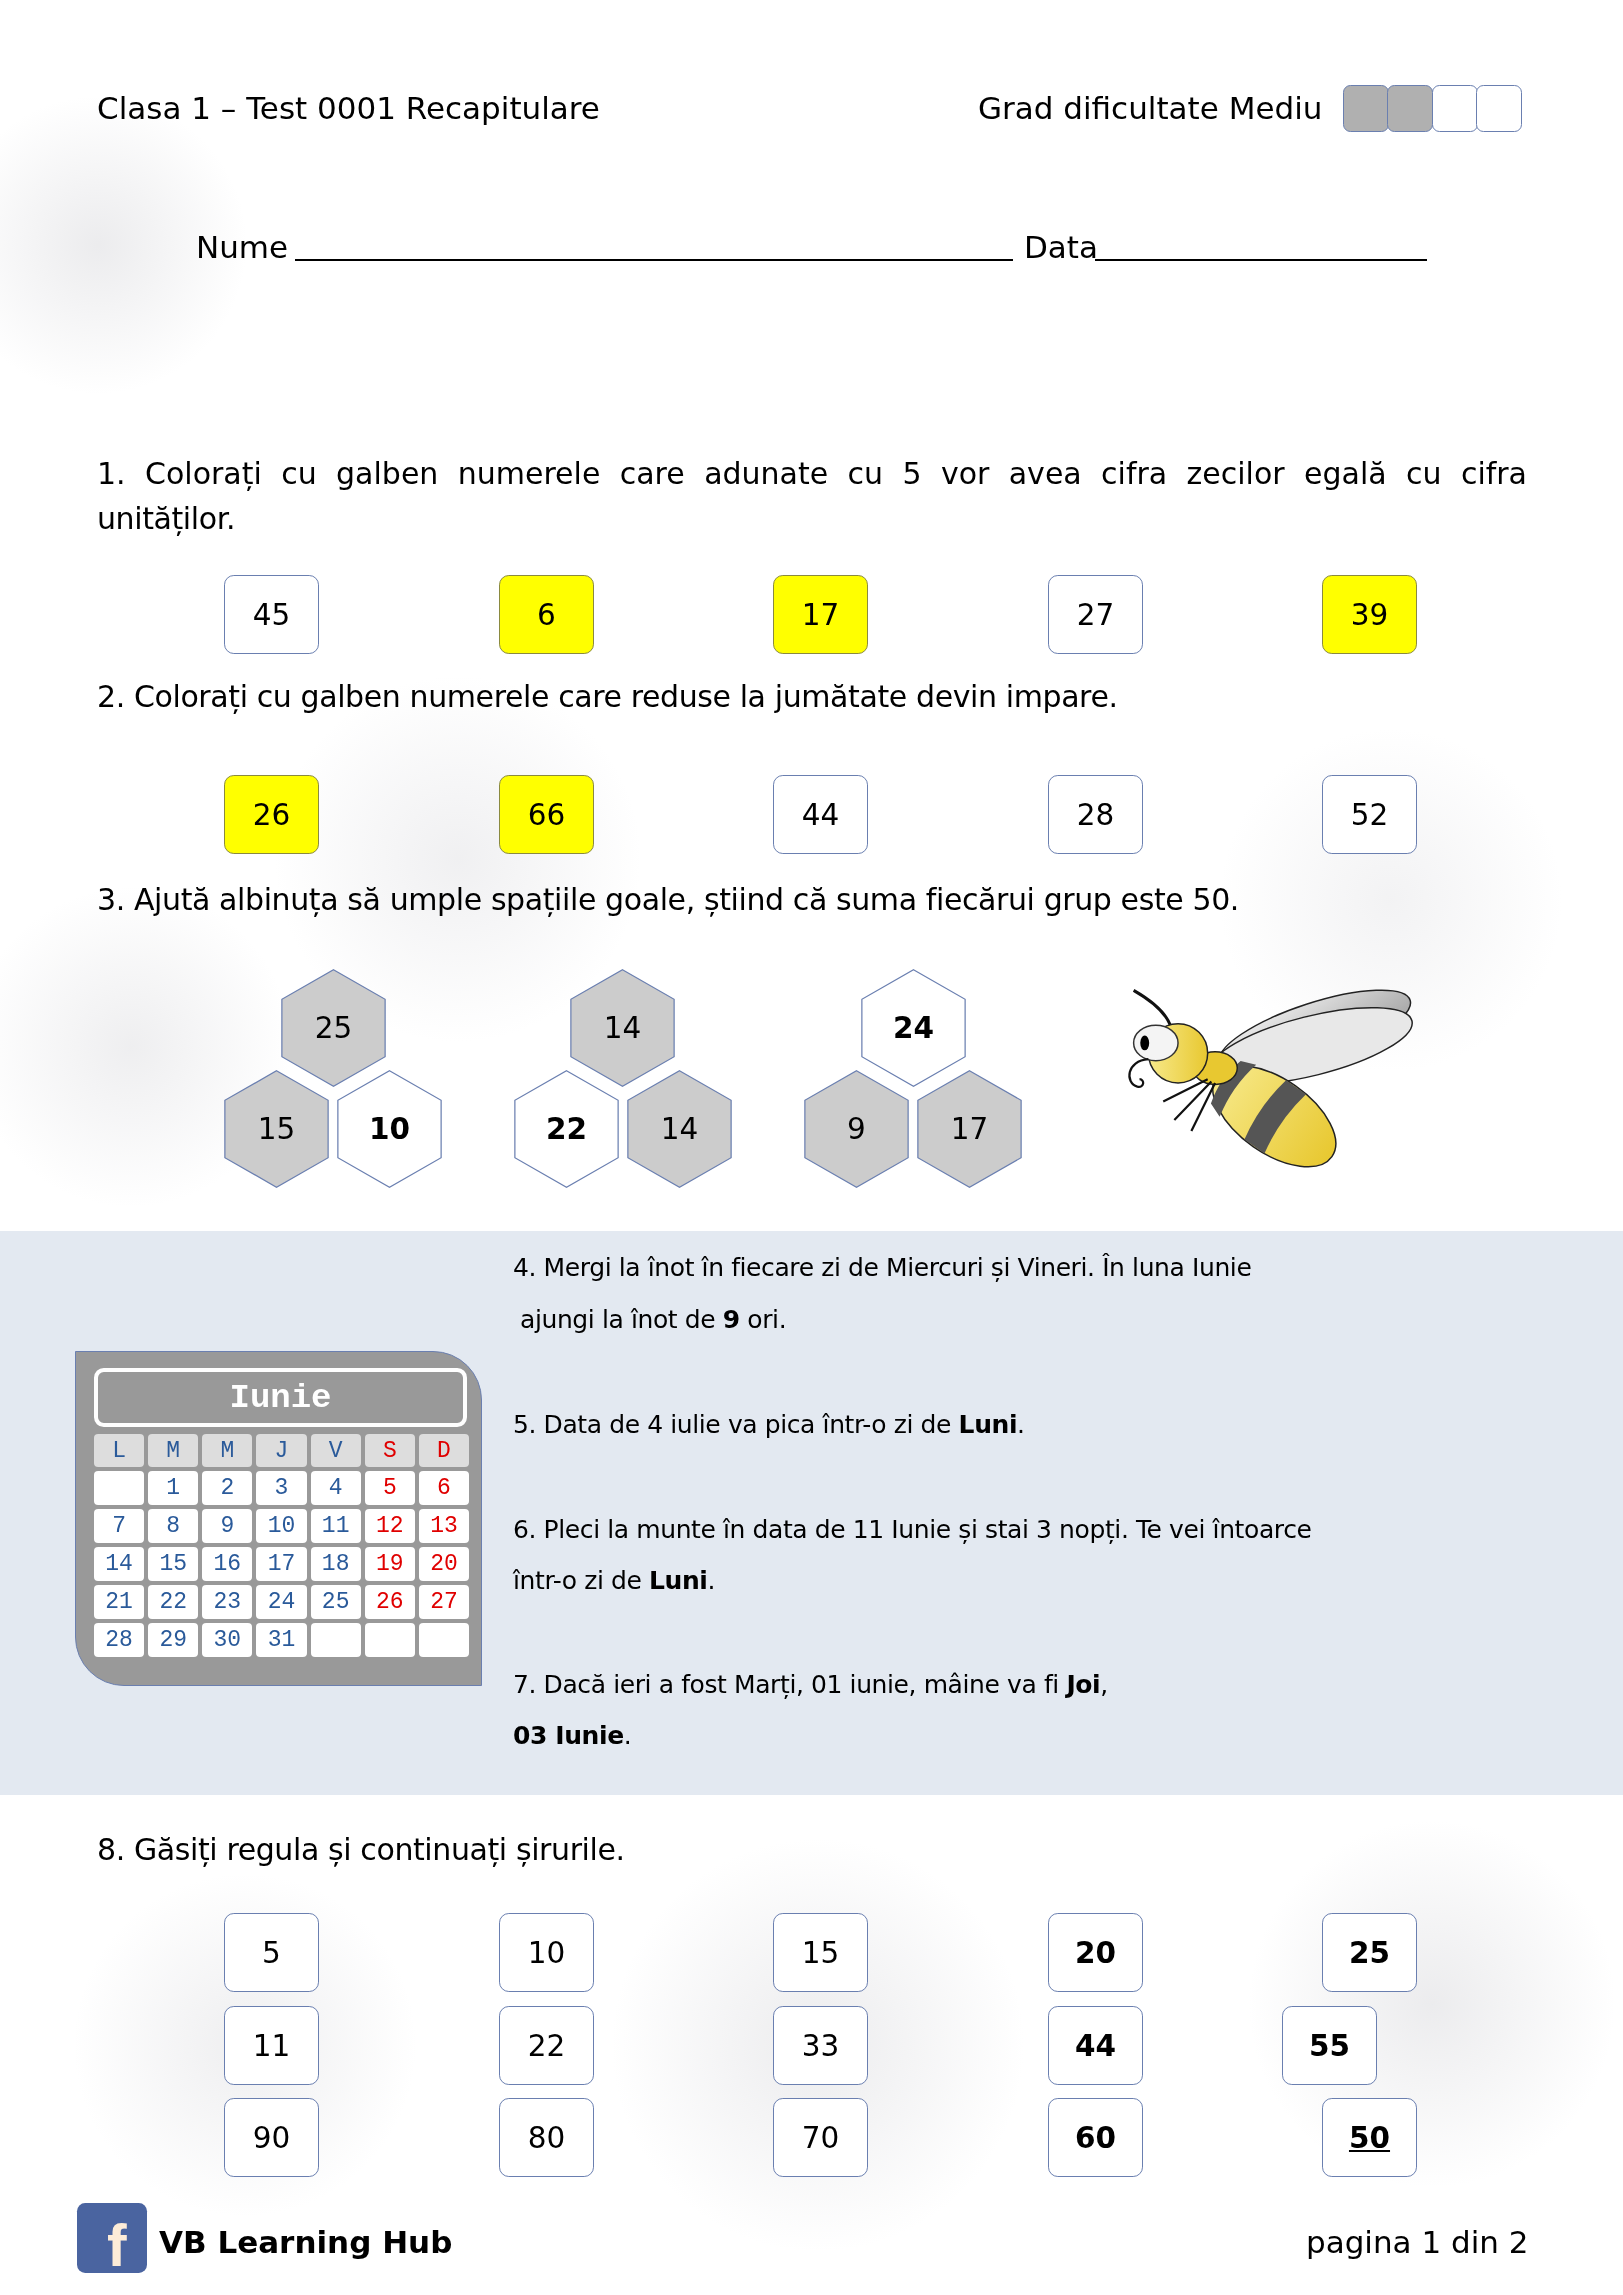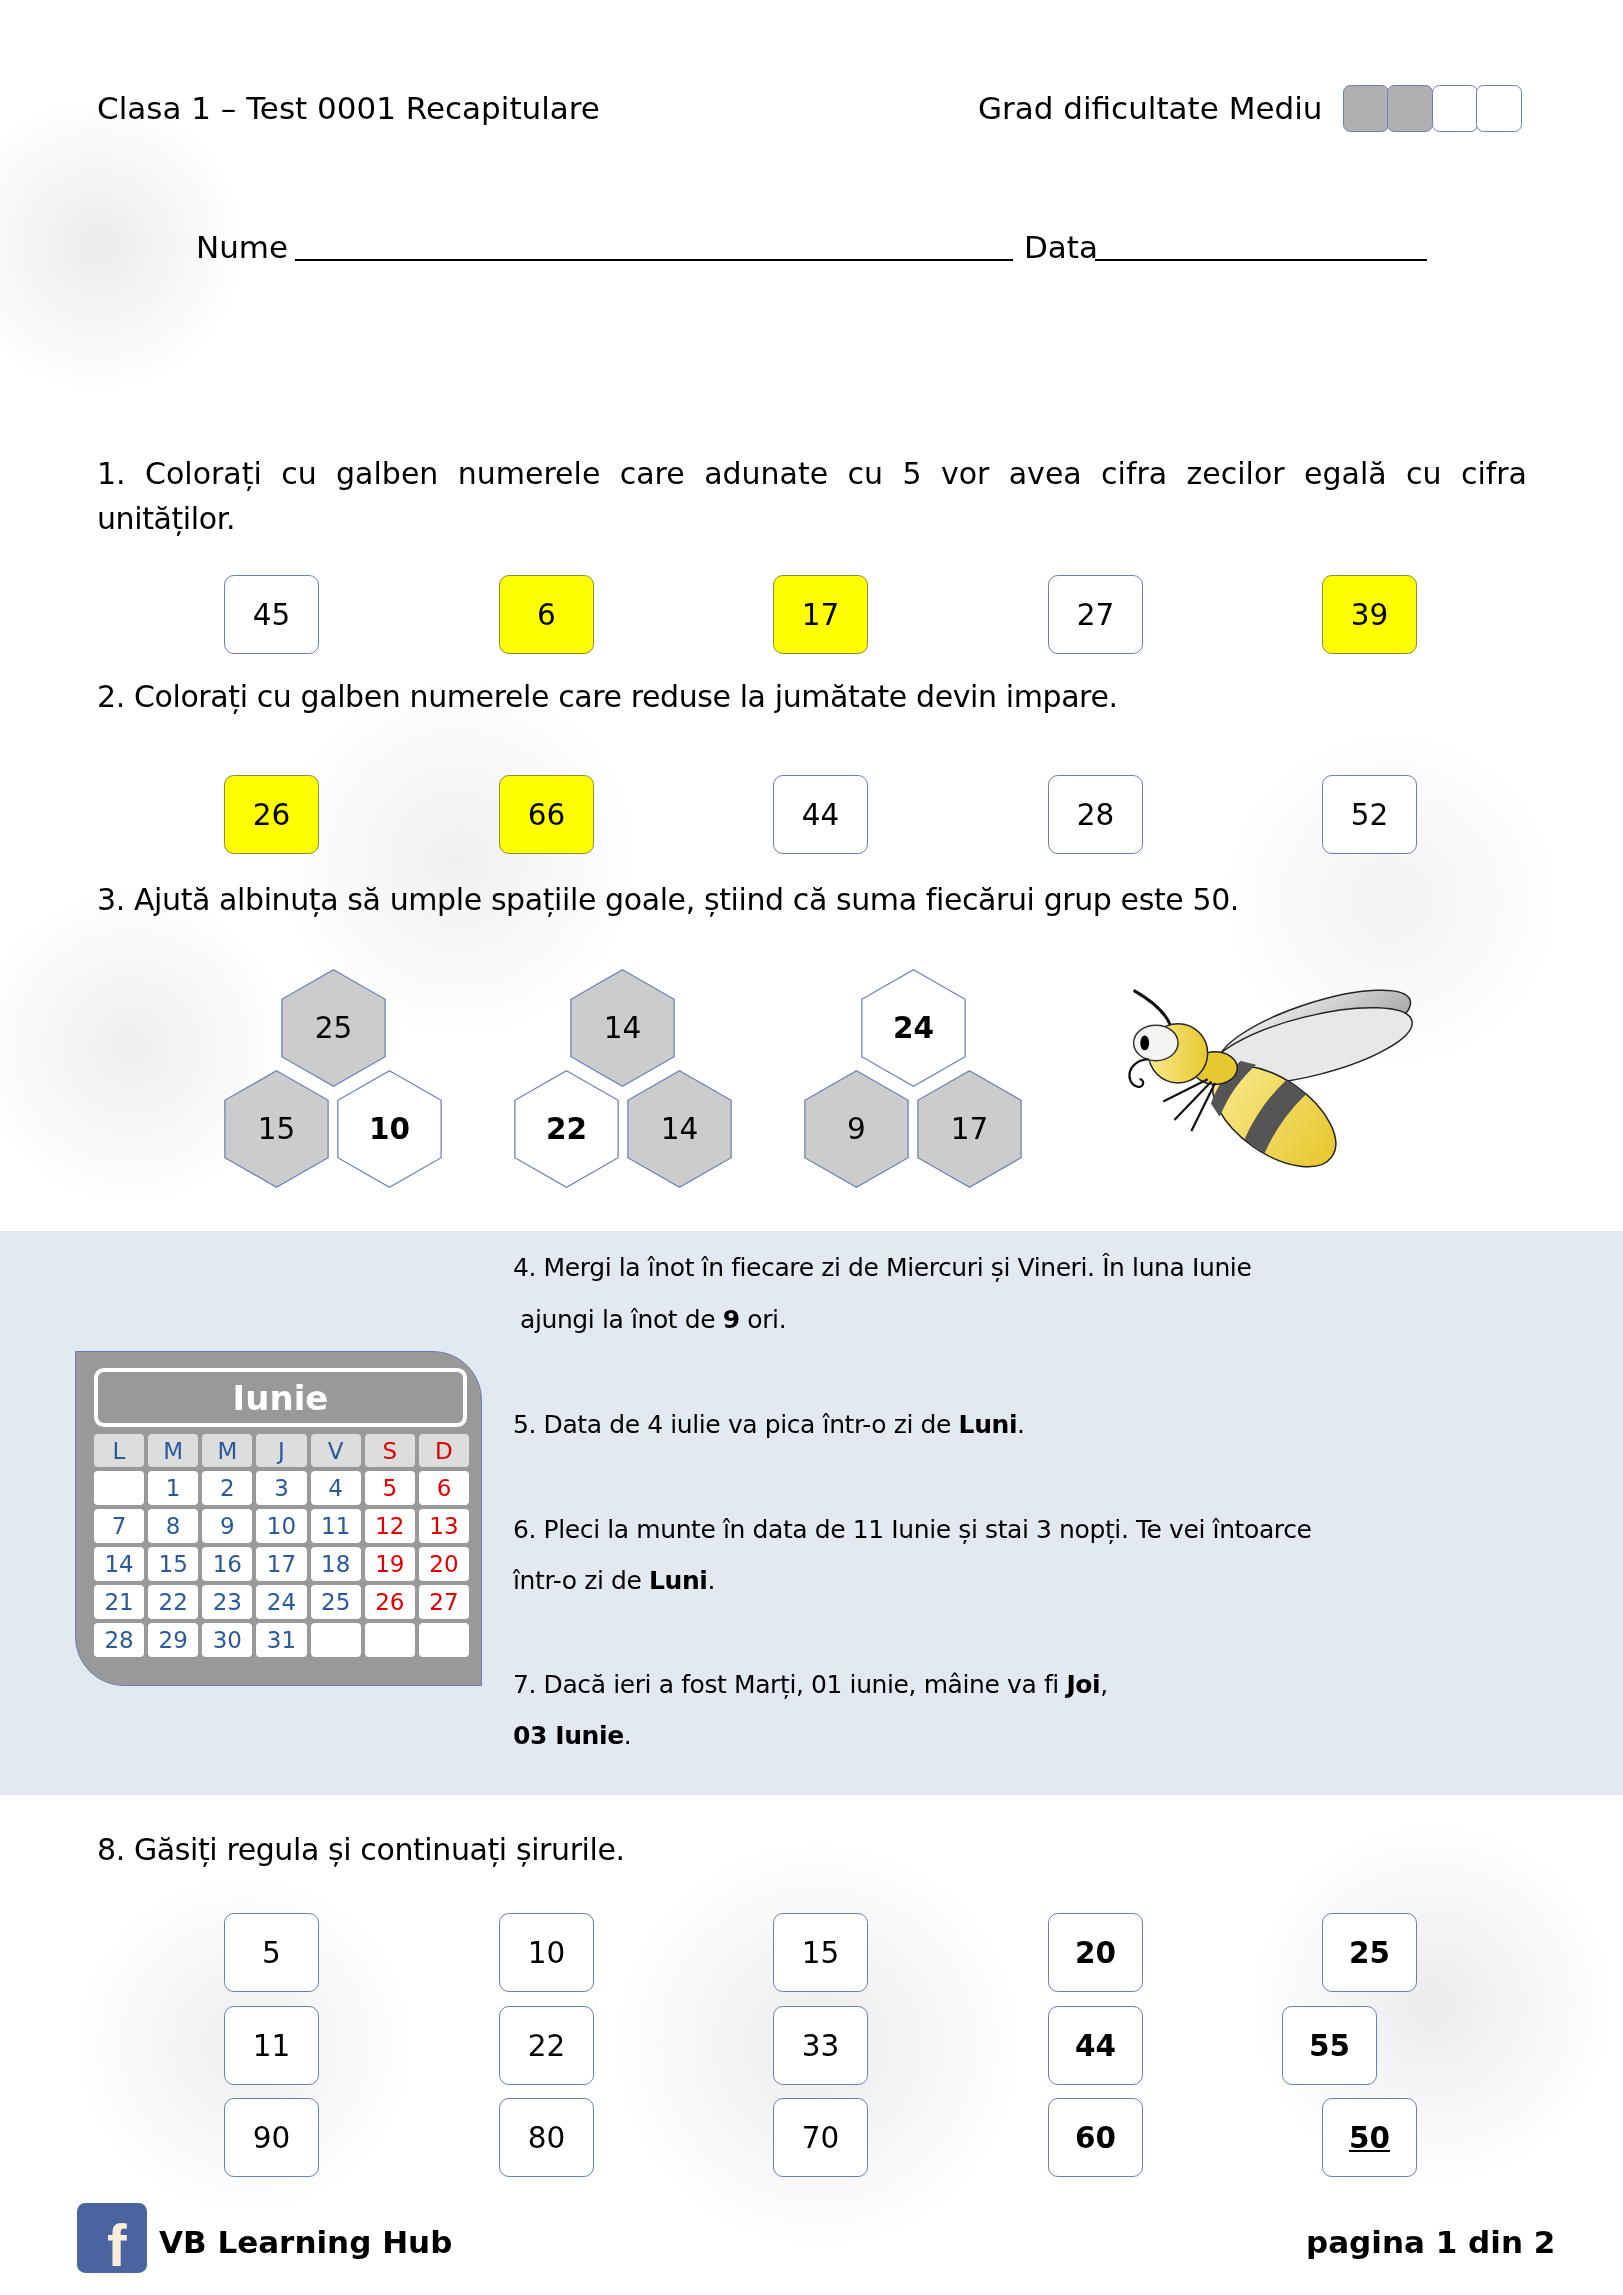--- a/index.html
+++ b/index.html
@@ -58,21 +58,21 @@
   }
   .hex.answer span { font-weight: bold; }
 
   
   .band { left: 0; top: 1231px; width: 1623px; height: 564px; background: rgba(224,231,240,0.9); }
   .q-text { font-size: 25px; }
 
   
   .calendar {
     left: 75px; top: 1351px; width: 407px; height: 335px; background: #999999;
-    border: 1.6px solid #6a7fb0; border-radius: 0 49px 0 49px; box-sizing: border-box;
+    border: 1.6px solid #6a7fb0; border-radius: 0 49px 0 49px; box-sizing: border-box; font-family: Liberation Mono, monospace;
   }
   .cal-title {
     position: absolute; left: 18px; top: 16.4px; width: 373px; height: 59px;
     border: 4.1px solid #fff; border-radius: 9.8px; box-sizing: border-box;
     display: flex; align-items: center; justify-content: center;
     color: #fff; font-weight: bold; font-size: 34px;
   }
   .cal-grid {
     position: absolute; left: 18px; top: 82px; width: 375px;
     display: grid; grid-template-columns: repeat(7, 1fr); gap: 4.1px;
@@ -86,21 +86,21 @@
   .cal-cell.weekend { color: #e00000; }
 
   
   .fb-icon {
     left: 77px; top: 2203px; width: 70px; height: 70px; background: #4a64a0; border-radius: 8.2px;
     color: #fdecd8; font-weight: bold; font-size: 59px; font-family: "Liberation Sans", sans-serif;
     display: flex; align-items: flex-end; justify-content: center; overflow: hidden;
   }
   .fb-icon span { transform: translate(4.9px, 6.5px); }
   .footer-brand { left: 159px; top: 2224px; font-size: 31px; font-weight: bold; }
-  .footer-page { left: 1306px; top: 2224px; font-size: 31px; font-weight: bold; }
+  .footer-page { left: 1306px; top: 2224px; font-size: 31px; font-weight: normal; }
 
   
   .bee { left: 1104px; top: 969px; width: 311px; height: 213px; }
 </style>
 </head>
 <body>
 
 <div class="bg"></div>
 
 <div class="abs title">Clasa 1 – Test 0001 Recapitulare</div>

